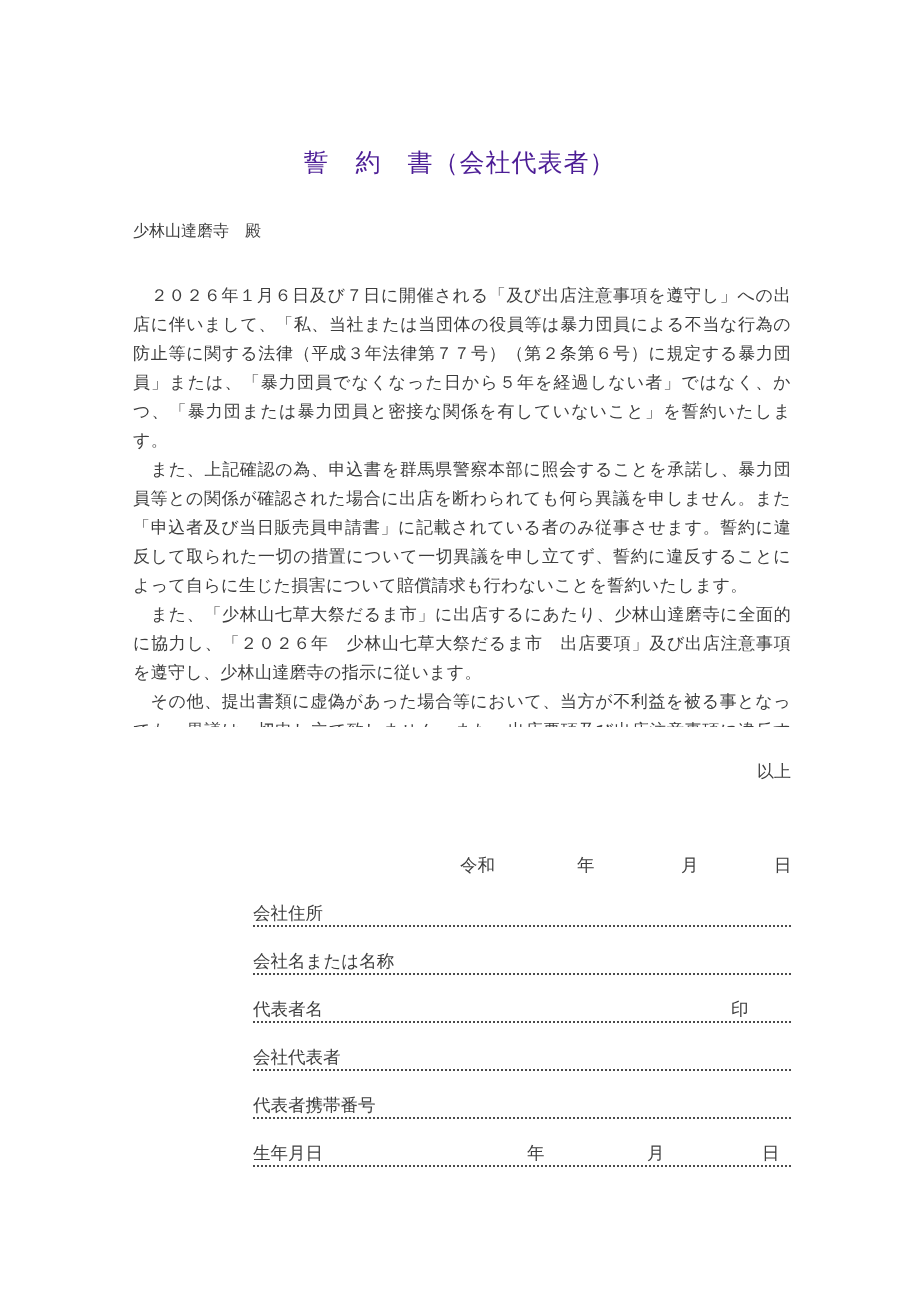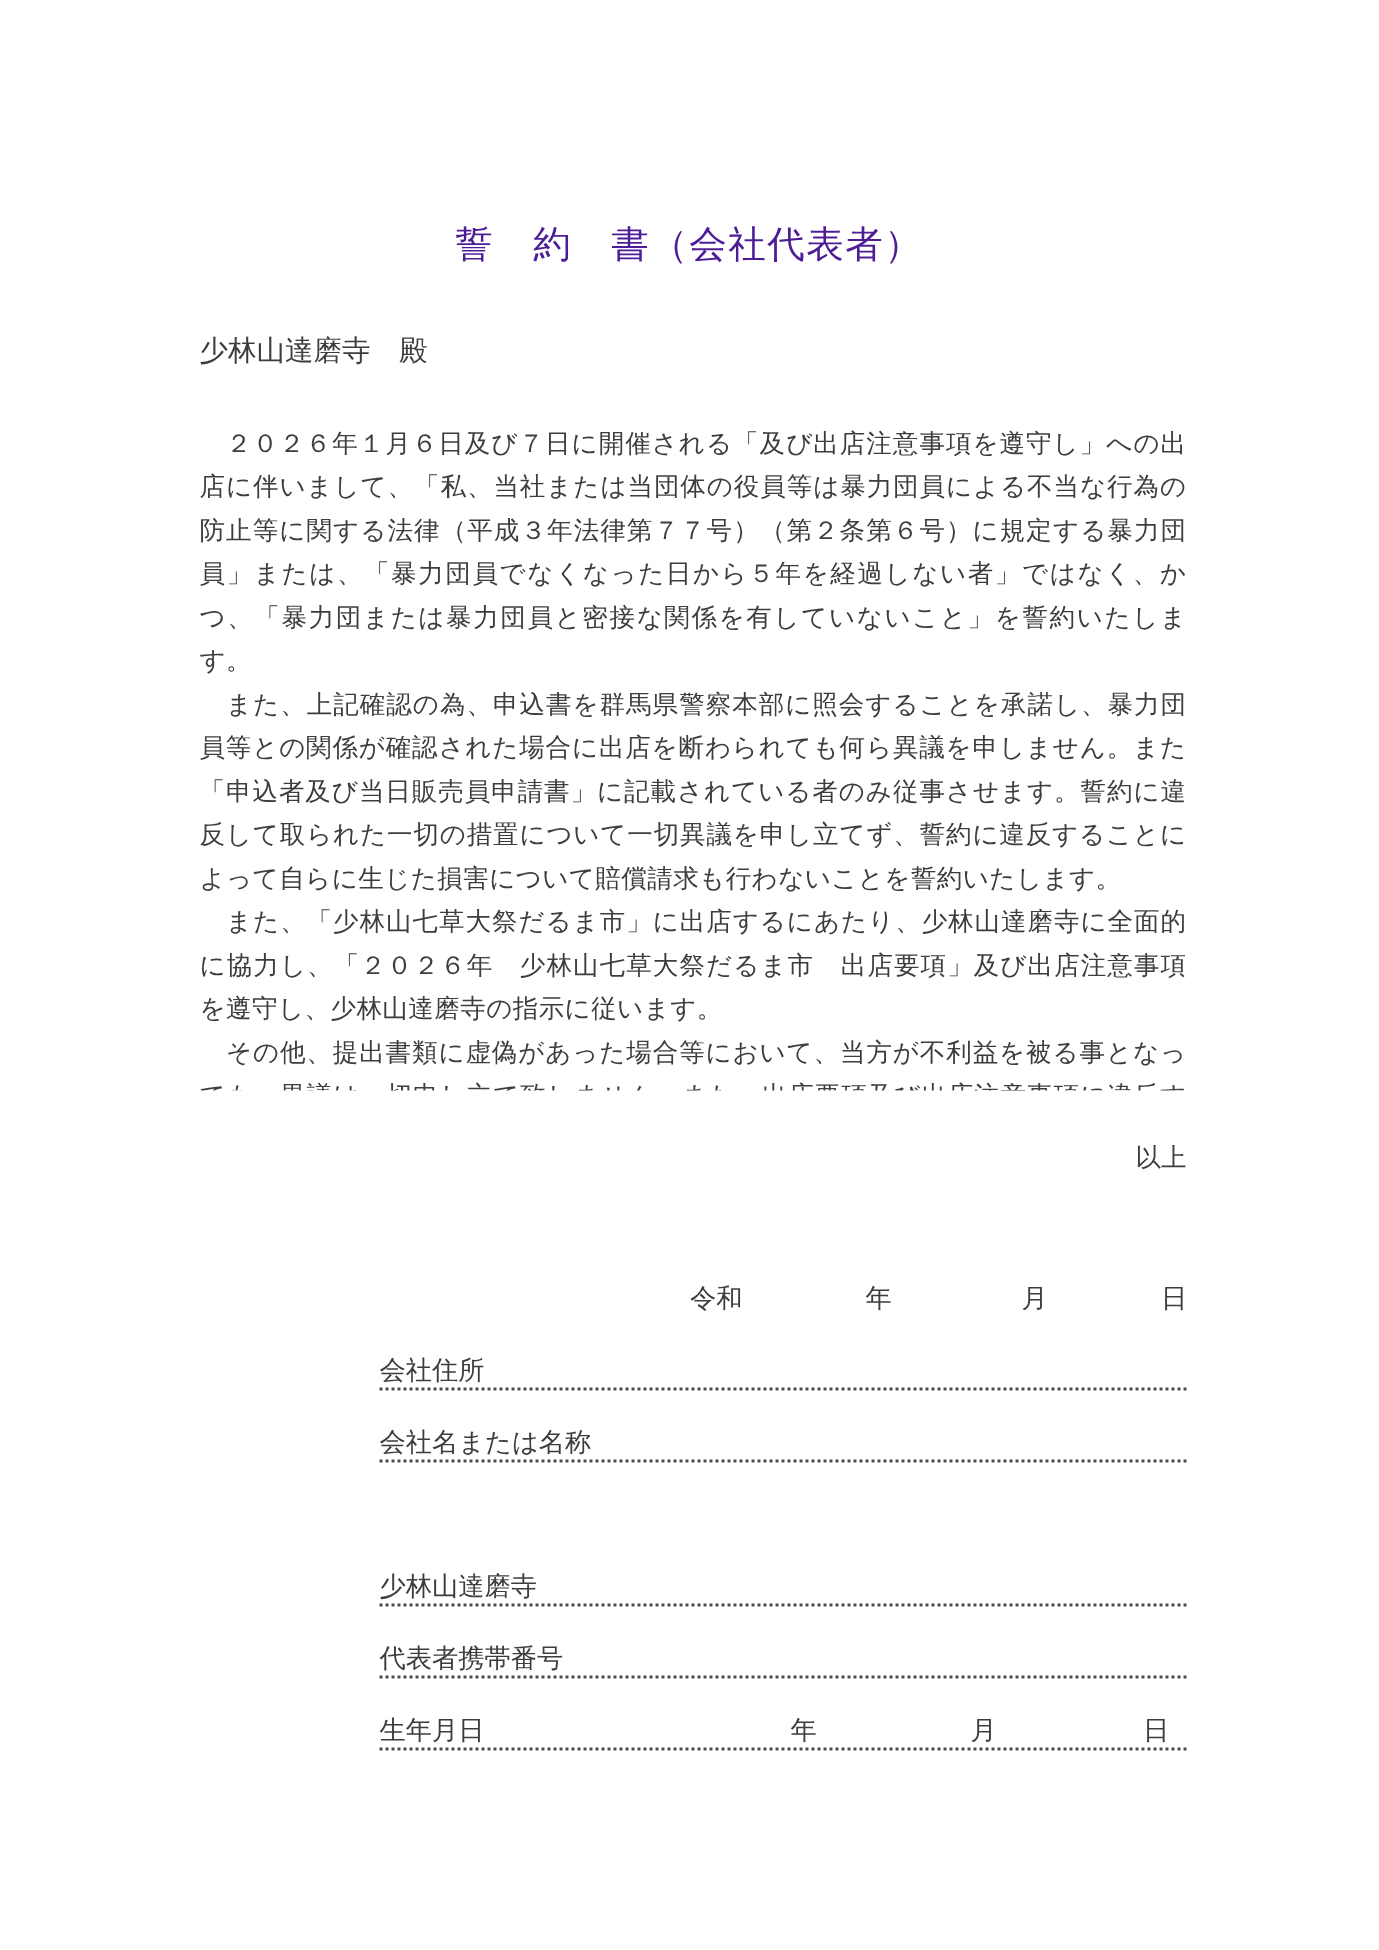--- a/index.html
+++ b/index.html
@@ -20,21 +20,21 @@
     width: 100%;
     text-align: center;
     font-size: 25px;
     letter-spacing: 1px;
     color: #4c1d95;
   }
   .addressee {
     position: absolute;
     top: 221px;
     left: 133px;
-    font-size: 19px;
+    font-size: 16px;
   }
   .body-text {
     position: absolute;
     top: 281px;
     left: 133px;
     width: 658px;
     height: 446px;
     overflow: hidden;
     font-size: 17px;
     letter-spacing: 0.3px;
@@ -113,23 +113,27 @@
   </div>
 
   <div class="form-row row-1">
     <span class="label">会社住所</span>
   </div>
 
   <div class="form-row row-2">
     <span class="label">会社名または名称</span>
   </div>
 
+  <div class="form-row row-3">
+    <span class="label">代表者名</span>
+    <span class="on-line seal-pos">印</span>
+  </div>
 
   <div class="form-row row-4">
-    <span class="label">少林山達磨寺</span>
+    <span class="label">会社代表者</span>
   </div>
 
   <div class="form-row row-5">
     <span class="label">代表者携帯番号</span>
   </div>
 
   <div class="form-row row-6">
     <span class="label">生年月日</span>
     <span class="on-line unit-year">年</span>
     <span class="on-line unit-month">月</span>

